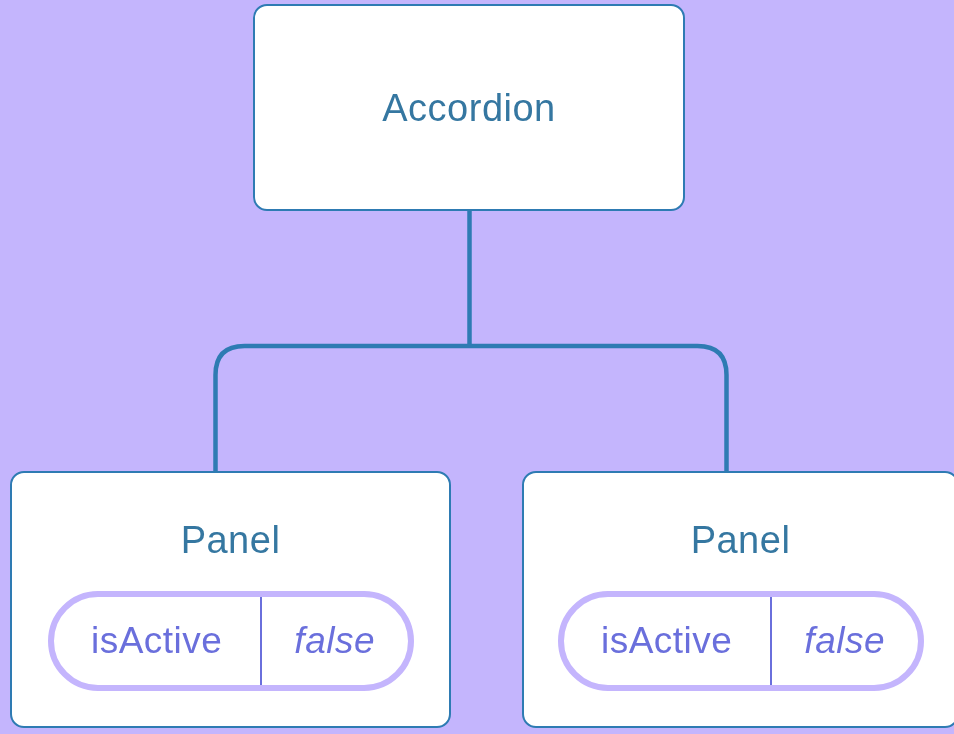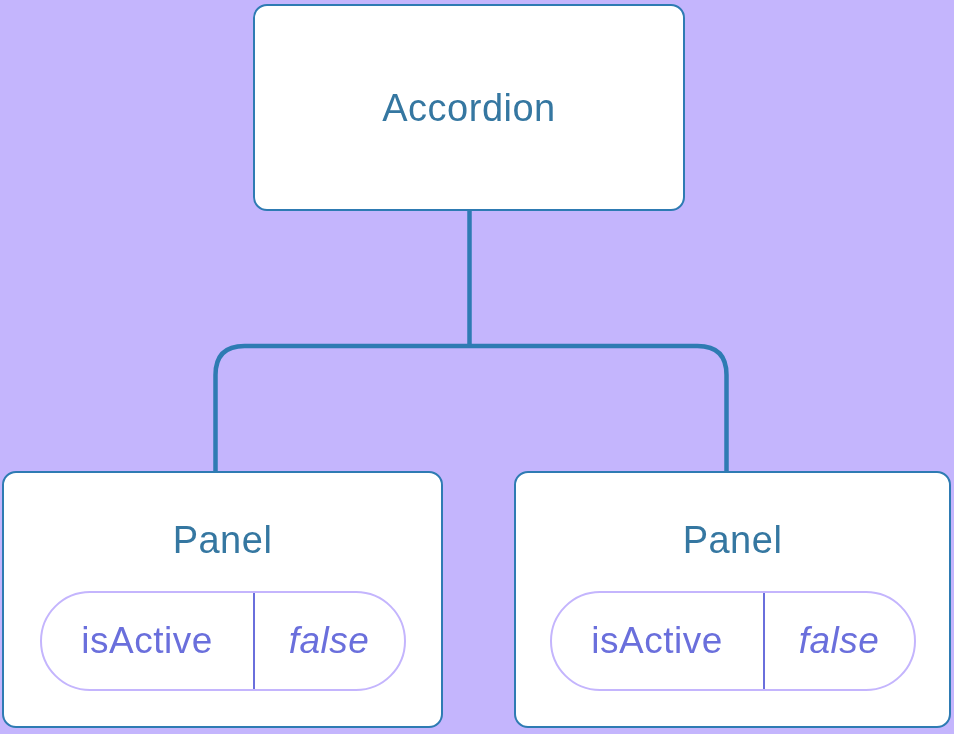--- a/index.html
+++ b/index.html
@@ -51,31 +51,32 @@
     letter-spacing: 0.5px;
     line-height: 46px;
     text-align: center;
   }
   .node-panel {
     top: 471px;
     height: 257px;
     display: flex;
     flex-direction: column;
     align-items: center;
+    margin-left: 8px;
   }
   .node-panel .node-title {
     margin-top: 44px;
   }
   .panel-0 { left: 2px;   width: 441px; }
   .panel-1 { left: 514px; width: 437px; }
   .state-pill {
     margin-top: 28px;
     width: 366px;
     height: 100px;
-    border: 2px solid #c4b5fd;
+    border: 6px solid #c4b5fd;
     border-radius: 50px;
     box-sizing: border-box;
     display: flex;
     align-items: stretch;
     overflow: hidden;
   }
   .state-cell {
     display: flex;
     align-items: center;
     justify-content: center;

